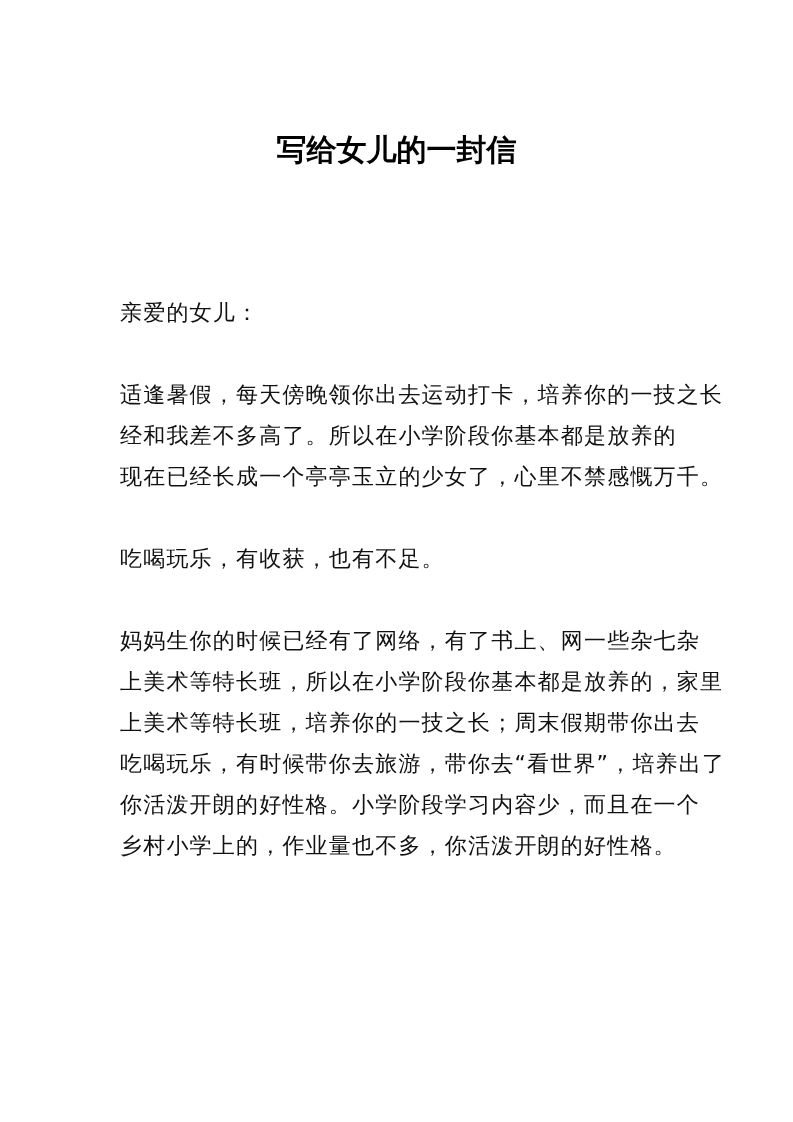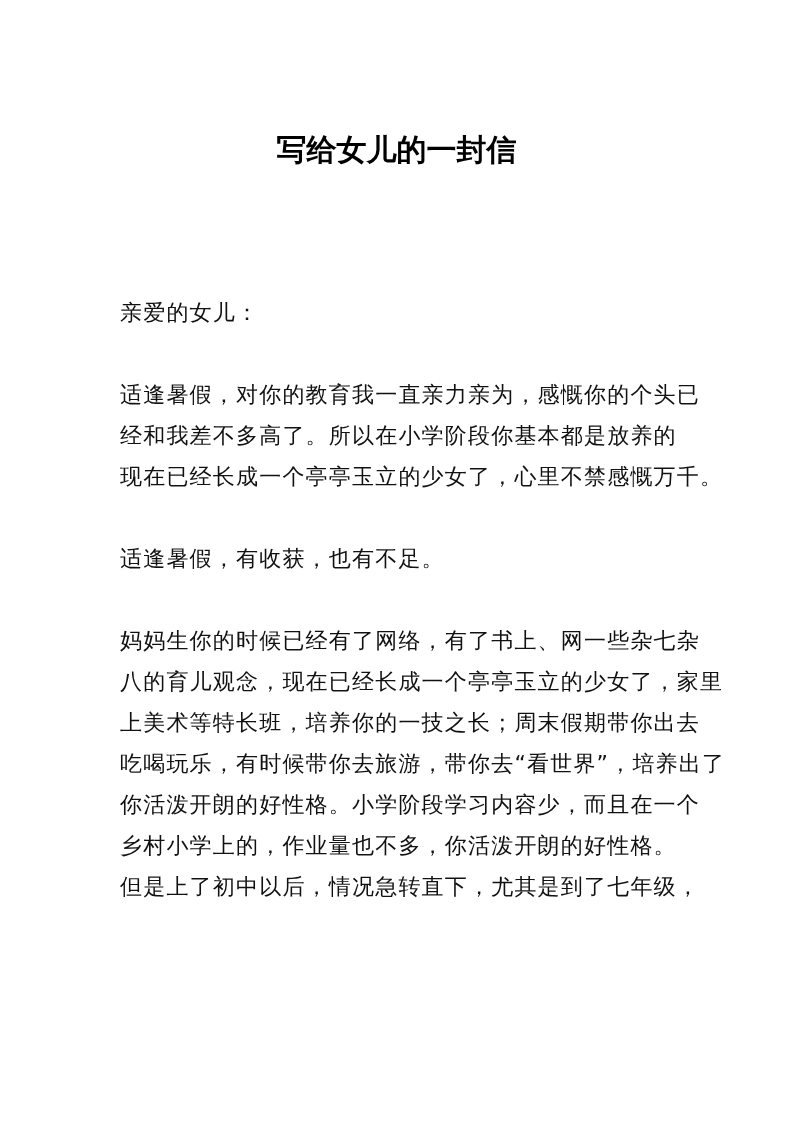--- a/index.html
+++ b/index.html
@@ -59,34 +59,33 @@
 <body>
 
 <div class="page">
   <div class="title">写给女儿的一封信</div>
 
   <div class="body">
     <span class="line">亲爱的女儿：</span>
     <span class="gap"></span>
 
     <div>
-      <span class="line">适逢暑假，对你的教育我一直亲力亲为，感慨你的个头已</span>
+      <span class="line">适逢暑假，每天傍晚领你出去运动打卡，培养你的一技之长</span>
       <span class="line">经和我差不多高了。所以在小学阶段你基本都是放养的</span>
       <span class="line">现在已经长成一个亭亭玉立的少女了，心里不禁感慨万千。</span>
     </div>
     <span class="gap"></span>
 
     <div>
-      <span class="line">适逢暑假，有收获，也有不足。</span>
+      <span class="line">吃喝玩乐，有收获，也有不足。</span>
     </div>
     <span class="gap"></span>
 
     <div>
       <span class="line">妈妈生你的时候已经有了网络，有了书上、网一些杂七杂</span>
-      <span class="line">八的育儿观念，现在已经长成一个亭亭玉立的少女了，家里</span>
+      <span class="line">上美术等特长班，所以在小学阶段你基本都是放养的，家里</span>
       <span class="line">上美术等特长班，培养你的一技之长；周末假期带你出去</span>
       <span class="line">吃喝玩乐，有时候带你去旅游，带你去“看世界”，培养出了</span>
       <span class="line">你活泼开朗的好性格。小学阶段学习内容少，而且在一个</span>
       <span class="line">乡村小学上的，作业量也不多，你活泼开朗的好性格。</span>
-      <span class="line">但是上了初中以后，情况急转直下，尤其是到了七年级，</span>
     </div>
   </div>
 </div>
 
 </body></html>

